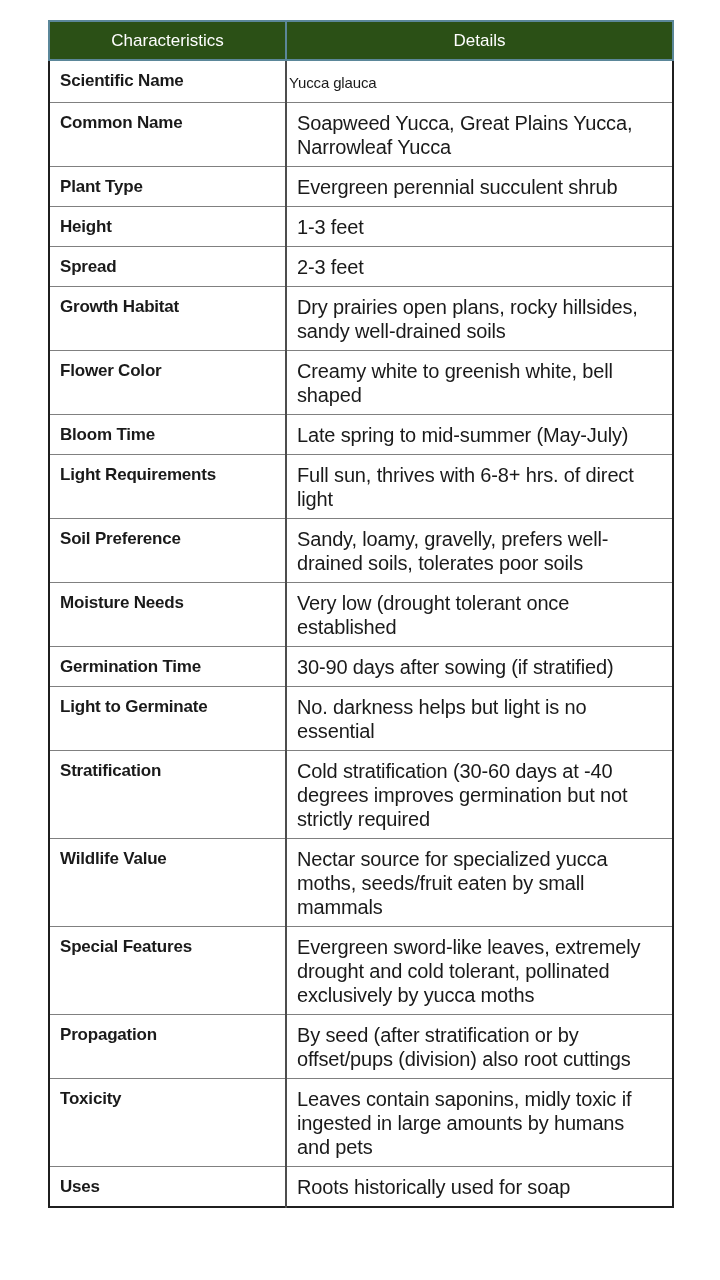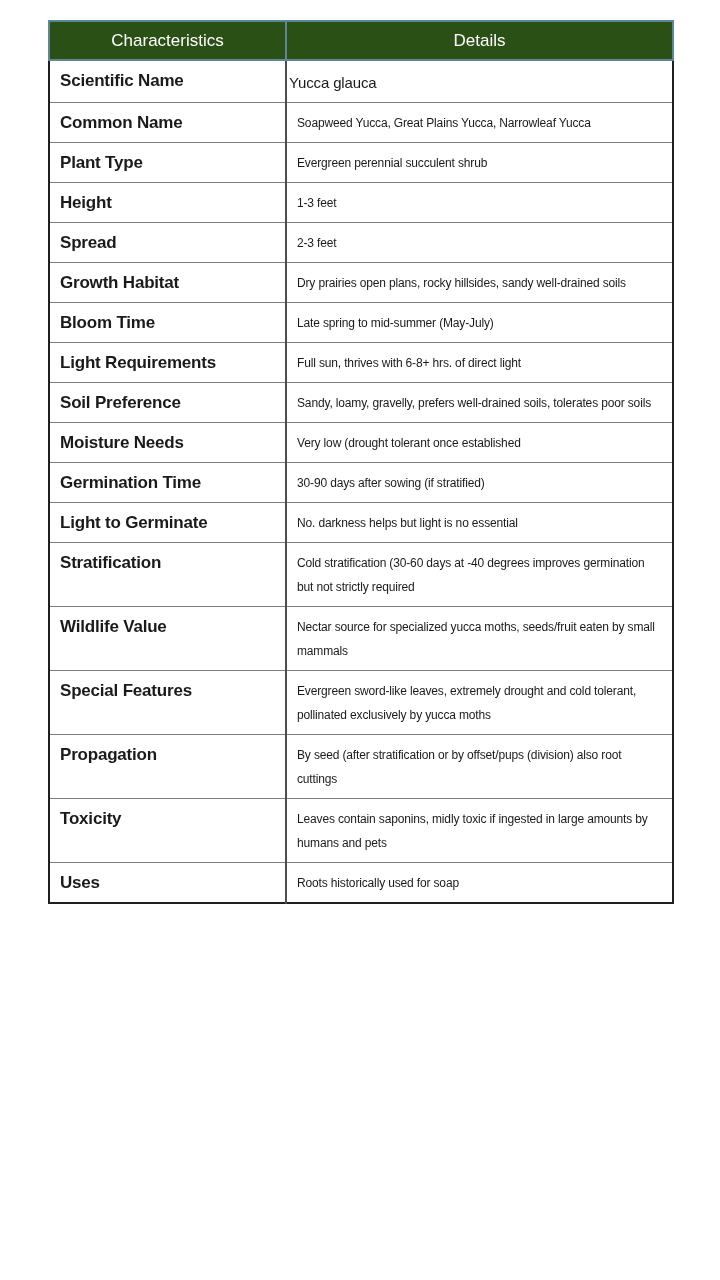--- a/index.html
+++ b/index.html
@@ -49,21 +49,21 @@
     line-height: 24px;
     background: #ffffff;
   }
   td.char-cell {
     font-weight: bold;
     font-size: 17px;
     letter-spacing: -0.2px;
     border-right: 2px solid #4d4d4d;
   }
   td.det-cell {
-    font-size: 12px;
+    font-size: 20px;
     letter-spacing: -0.15px;
   }
   tr.sci-row td.det-cell {
     font-size: 15px;
     padding-left: 2px;
     padding-top: 10px;
   }
 </style>
 </head>
 <body>
@@ -98,20 +98,24 @@
           <td class="char-cell">Height</td>
           <td class="det-cell">1-3 feet</td>
         </tr>
         <tr>
           <td class="char-cell">Spread</td>
           <td class="det-cell">2-3 feet</td>
         </tr>
         <tr>
           <td class="char-cell">Growth Habitat</td>
           <td class="det-cell">Dry prairies open plans, rocky hillsides, sandy well-drained soils</td>
+        </tr>
+        <tr>
+          <td class="char-cell">Flower Color</td>
+          <td class="det-cell">Creamy white to greenish white, bell shaped</td>
         </tr>
         <tr>
           <td class="char-cell">Bloom Time</td>
           <td class="det-cell">Late spring to mid-summer (May-July)</td>
         </tr>
         <tr>
           <td class="char-cell">Light Requirements</td>
           <td class="det-cell">Full sun, thrives with 6-8+ hrs. of direct light</td>
         </tr>
         <tr>

